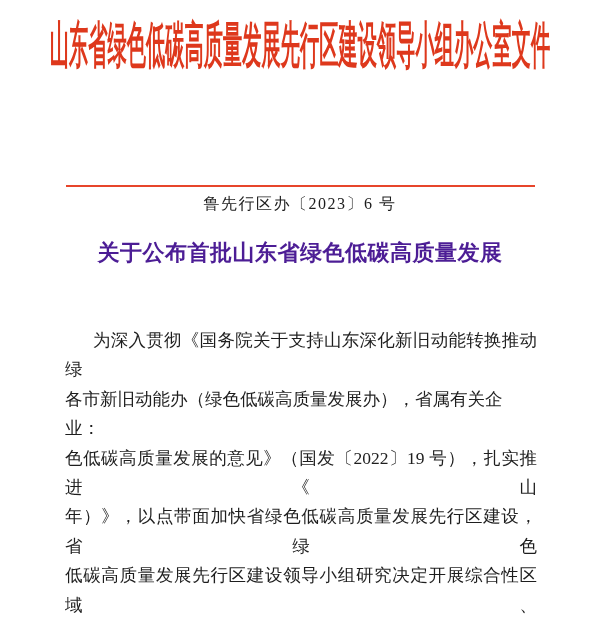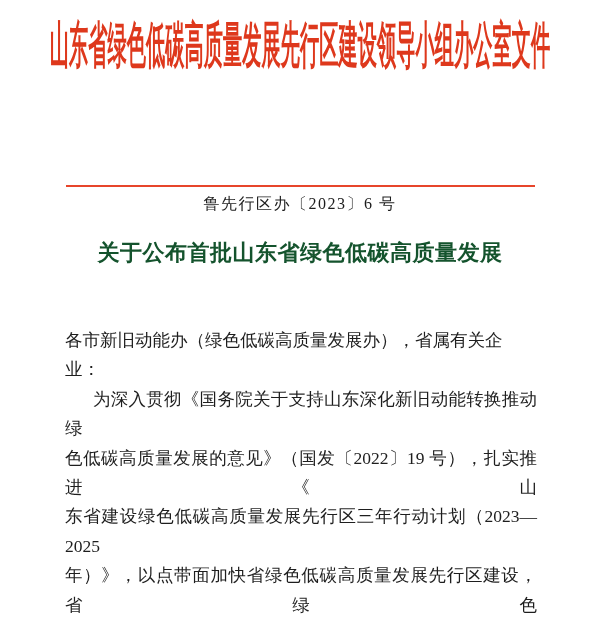--- a/index.html
+++ b/index.html
@@ -52,21 +52,21 @@
   .title {
     position: absolute;
     top: 236px;
     left: 0;
     width: 600px;
     text-align: center;
     font-size: 22px;
     font-weight: bold;
     line-height: 33px;
     letter-spacing: 0.5px;
-    color: #14532d;
+    color: #4c1d95;
   }
   .body-text {
     position: absolute;
     top: 326px;
     left: 65px;
     width: 472px;
     font-size: 17.5px;
     line-height: 29.4px;
     color: #1e1e1e;
   }
@@ -88,22 +88,21 @@
 
   <div class="doc-number">鲁先行区办〔2023〕6 号</div>
 
   <div class="divider"></div>
 
   <div class="title">
     <div>关于公布首批山东省绿色低碳高质量发展</div>
   </div>
 
   <div class="body-text">
+    <div class="line fill indent">为深入贯彻《国务院关于支持山东深化新旧动能转换推动绿</div>
     <div class="line">各市新旧动能办（绿色低碳高质量发展办），省属有关企业：</div>
-    <div class="line fill indent">为深入贯彻《国务院关于支持山东深化新旧动能转换推动绿</div>
     <div class="line fill">色低碳高质量发展的意见》（国发〔2022〕19 号），扎实推进《山</div>
-    <div class="line fill">东省建设绿色低碳高质量发展先行区三年行动计划（2023—2025</div>
     <div class="line fill">年）》，以点带面加快省绿色低碳高质量发展先行区建设，省绿色</div>
     <div class="line fill">低碳高质量发展先行区建设领导小组研究决定开展综合性区域、</div>
 
   </div>
 
 </div>
 
 </body></html>

